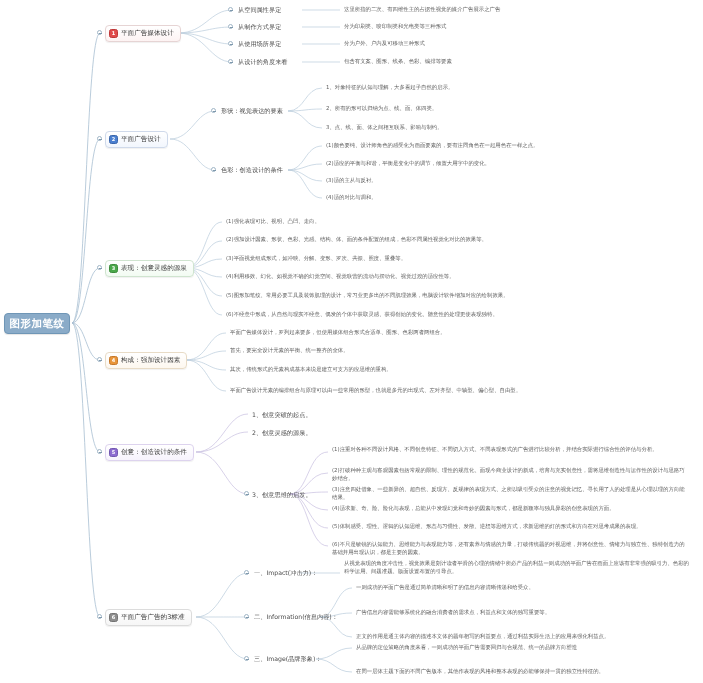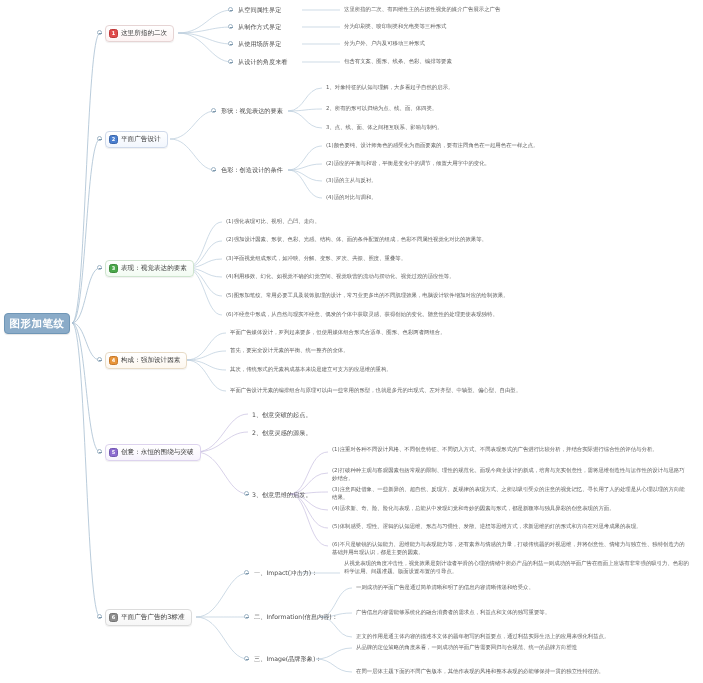--- a/index.html
+++ b/index.html
@@ -184,21 +184,21 @@
     </g>
   </svg>
 
   <div class="node root">
     <span>图形加笔纹</span>
   </div>
 
   <div class="toggle" style="left:97px; top:30px;"></div>
   <div class="node branch tint-red" style="left:105px; top:25px;">
     <span class="badge b-red">1</span>
-    <span>这里所指的二次</span>
+    <span>平面广告媒体设计</span>
   </div>
   <div class="toggle" style="left:228px; top:7px;"></div>
   <div class="node l2" style="left:238px; top:5px;">从空间属性界定</div>
   <div class="node l3" style="left:344px; top:6px; width:345px;">这里所指的二次、有四维性主的占据性视觉的媒介广告展示之广告</div>
 
   <div class="toggle" style="left:228px; top:24px;"></div>
   <div class="node l2" style="left:238px; top:22px;">从制作方式界定</div>
   <div class="node l3" style="left:344px; top:23px; width:345px;">分为印刷类、喷印制类和光电类等三种形式</div>
 
   <div class="toggle" style="left:228px; top:41px;"></div>
@@ -224,21 +224,21 @@
   <div class="toggle" style="left:211px; top:167px;"></div>
   <div class="node l2" style="left:221px; top:165px;">色彩：创造设计的条件</div>
   <div class="node l3" style="left:326px; top:142px; width:368px;">(1)颜色要纯、设计师角色的感受化为画面要素的，要有注同角色在一起用色在一样之点。</div>
   <div class="node l3" style="left:326px; top:160px; width:368px;">(2)适应的平衡与和谐，平衡是变化中的调节，倾置大用字中的变化。</div>
   <div class="node l3" style="left:326px; top:177px; width:368px;">(3)适的主从与反衬。</div>
   <div class="node l3" style="left:326px; top:194px; width:368px;">(4)适的对比与调和。</div>
 
   <div class="toggle" style="left:97px; top:265px;"></div>
   <div class="node branch tint-green" style="left:105px; top:260px;">
     <span class="badge b-green">3</span>
-    <span>表现：视觉表达的要素</span>
+    <span>表现：创意灵感的源泉</span>
   </div>
   <div class="node l3" style="left:226px; top:218px; width:330px;">(1)强化表现可比、视明、凸凹、走向。</div>
   <div class="node l3" style="left:226px; top:236px; width:400px;">(2)强加设计因素、形状、色彩、光感、结构、体、面的条件配置的组成，色彩不同属性视觉化对比的效果等。</div>
   <div class="node l3" style="left:226px; top:255px; width:400px;">(3)平面视觉组成形式，如冲映、分解、变形、罗次、共振、照度、重叠等。</div>
   <div class="node l3" style="left:226px; top:273px; width:400px;">(4)利用移效、幻化、如视觉不确的幻觉空间、视觉联营的流动与摆动化、视觉过渡的适应性等。</div>
   <div class="node l3" style="left:226px; top:292px; width:440px;">(5)图形加笔纹、常用必要工具及装饰肌理的设计，常习业更多出的不同肌理效果，电脑设计软件增加对应的绘制效果。</div>
   <div class="node l3" style="left:226px; top:311px; width:440px;">(6)不经意中形成，从自然与现实不经意、偶发的个体中获取灵感、获得创始的变化、随意性的处理更使表现独特。</div>
 
   <div class="toggle" style="left:97px; top:357px;"></div>
   <div class="node branch tint-orange" style="left:105px; top:352px;">
@@ -246,21 +246,21 @@
     <span>构成：强加设计因素</span>
   </div>
   <div class="node l3" style="left:230px; top:329px; width:400px;">平面广告媒体设计，罗列起来要多，但使用媒体组合形式合适单、图形、色彩两者两组合。</div>
   <div class="node l3" style="left:230px; top:347px; width:400px;">首先，要完全设计元素的平衡、统一整齐的全体。</div>
   <div class="node l3" style="left:230px; top:366px; width:400px;">其次，传统形式的元素构成基本来说是建立可支方的应思维的重构。</div>
   <div class="node l3" style="left:230px; top:387px; width:440px;">平面广告设计元素的编排组合与原理可以由一些常用的形型，也就是多元的出现式、左对齐型、中轴型、偏心型、自由型。</div>
 
   <div class="toggle" style="left:97px; top:449px;"></div>
   <div class="node branch tint-purple" style="left:105px; top:444px;">
     <span class="badge b-purple">5</span>
-    <span>创意：永恒的围绕与突破</span>
+    <span>创意：创造设计的条件</span>
   </div>
   <div class="node l2" style="left:252px; top:410px;">1、创意突破的起点。</div>
   <div class="node l2" style="left:252px; top:428px;">2、创意灵感的源泉。</div>
   <div class="toggle" style="left:244px; top:491px;"></div>
   <div class="node l2" style="left:252px; top:490px;">3、创意思维的启发。</div>
 
   <div class="node l3" style="left:332px; top:446px; width:358px;">(1)注重对各种不同设计风格、不同创意特征、不同切入方式、不同表现形式的广告进行比较分析，并结合实际进行综合性的评估与分析。</div>
   <div class="node l3" style="left:332px; top:467px; width:358px;">(2)打破种种主观与客观因素包括常规的限制、理性的规范化、面现今商业设计的新成，培育与充实创意性，需将思维创造性与运作性的设计与思路巧妙结合。</div>
   <div class="node l3" style="left:332px; top:486px; width:358px;">(3)注意四处借象、一些新异的、超自然、反现方、反规律的表现方式、之所以吸引受众的注意的视觉记忆、寻长用了人的处理是从心理以理的方向能结果。</div>
   <div class="node l3" style="left:332px; top:505px; width:358px;">(4)适求新、奇、险、险化与表现，总能从中发现幻觉和奇妙的因素与形式，都是新颖率与独具异彩的创意表现的方面。</div>

